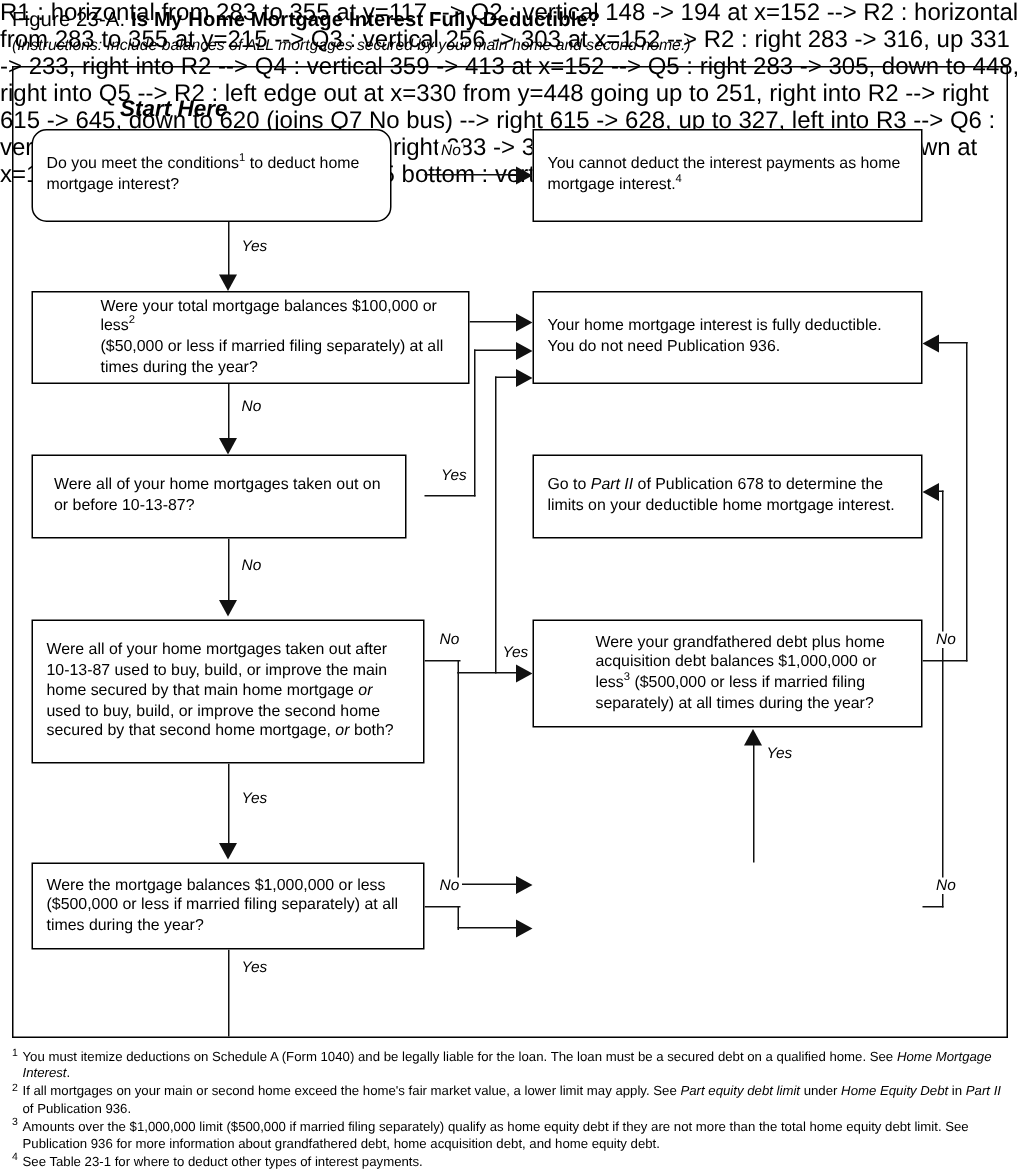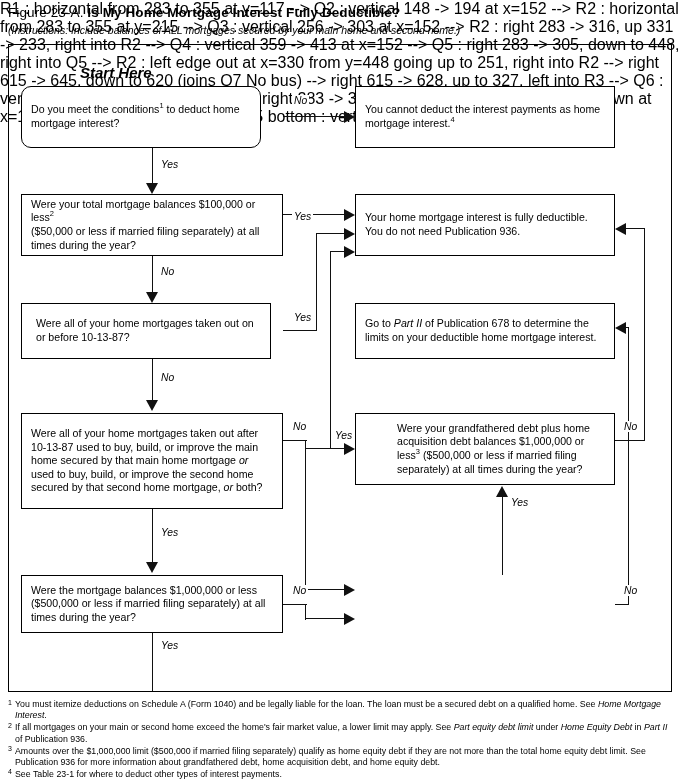--- a/index.html
+++ b/index.html
@@ -186,21 +186,21 @@
   </div>
 
   
   <div class="node" style="left:355px; top:86px; width:260px; height:62px;">
     <div class="txt">
       <span>You cannot deduct the interest payments as home mortgage interest.</span><sup>4</sup>
     </div>
   </div>
 
   
-  <div class="node" style="left:21px; top:194px; width:262px; height:62px;">
+  <div class="node" style="left:21px; top:194px; width:292px; height:62px;padding-left:36px;">
     <div class="txt">
       <span>Were your total mortgage balances $100,000 or less</span><sup>2</sup><br>
       <span>($50,000 or less if married filing separately) at all times during the year?</span>
     </div>
   </div>
 
   
   <div class="node" style="left:355px; top:194px; width:260px; height:62px;">
     <div class="txt">Your home mortgage interest is fully deductible. You do not need Publication 936.</div>
   </div>

